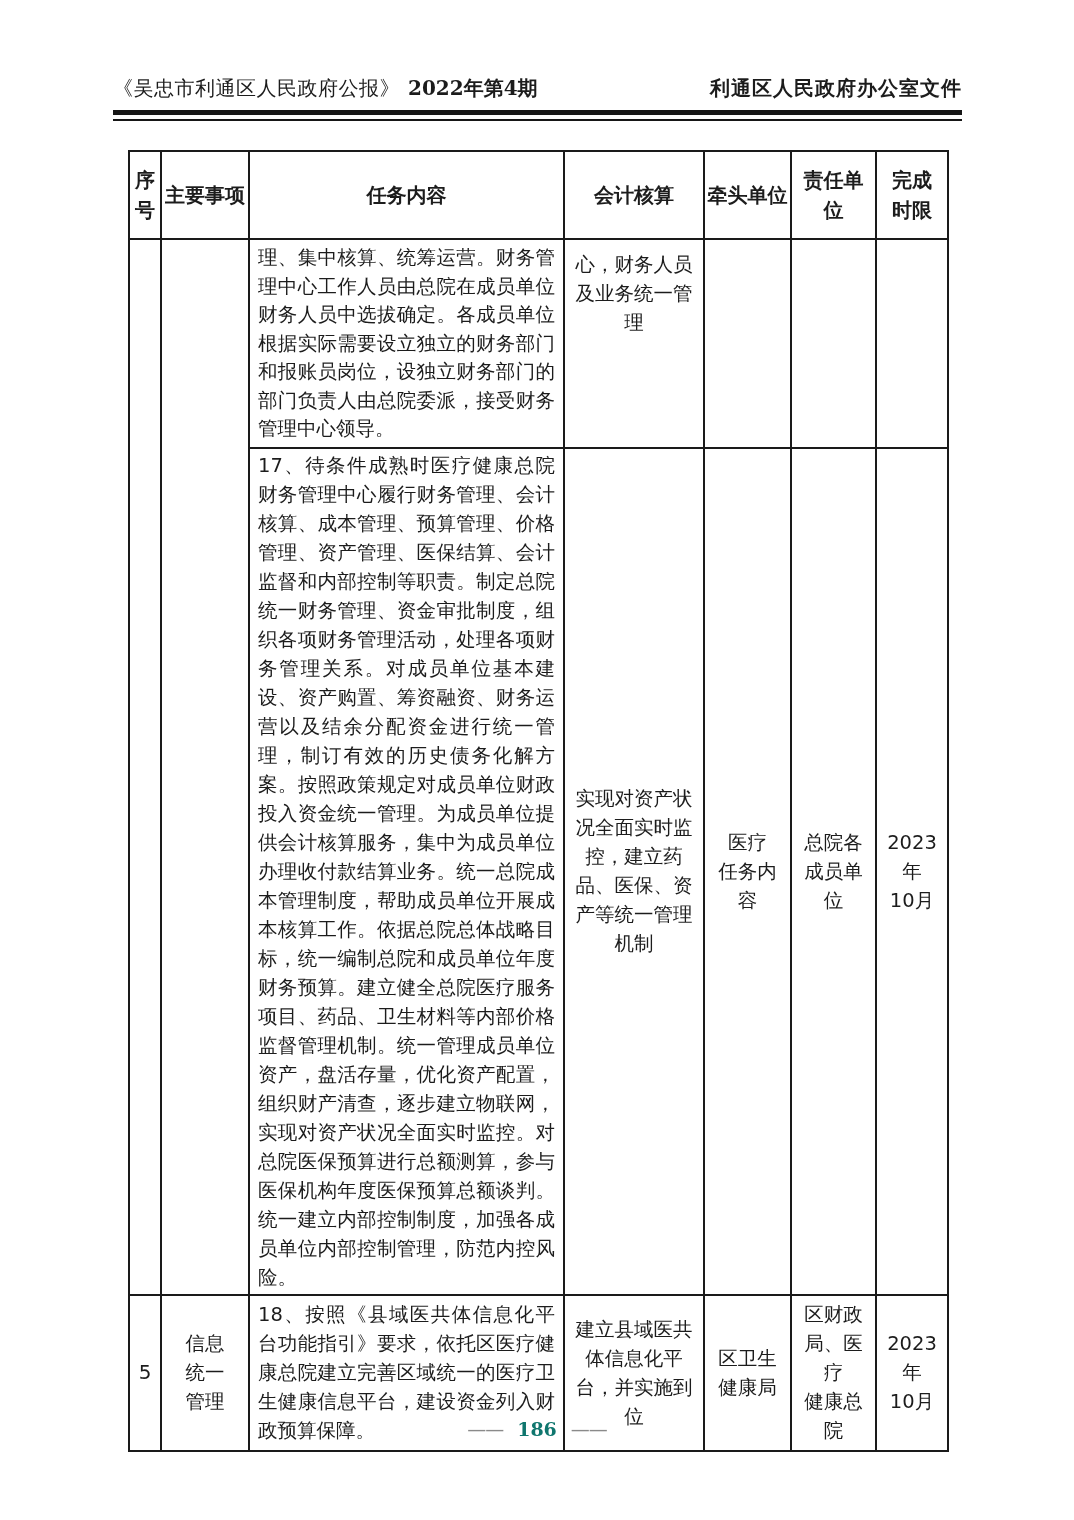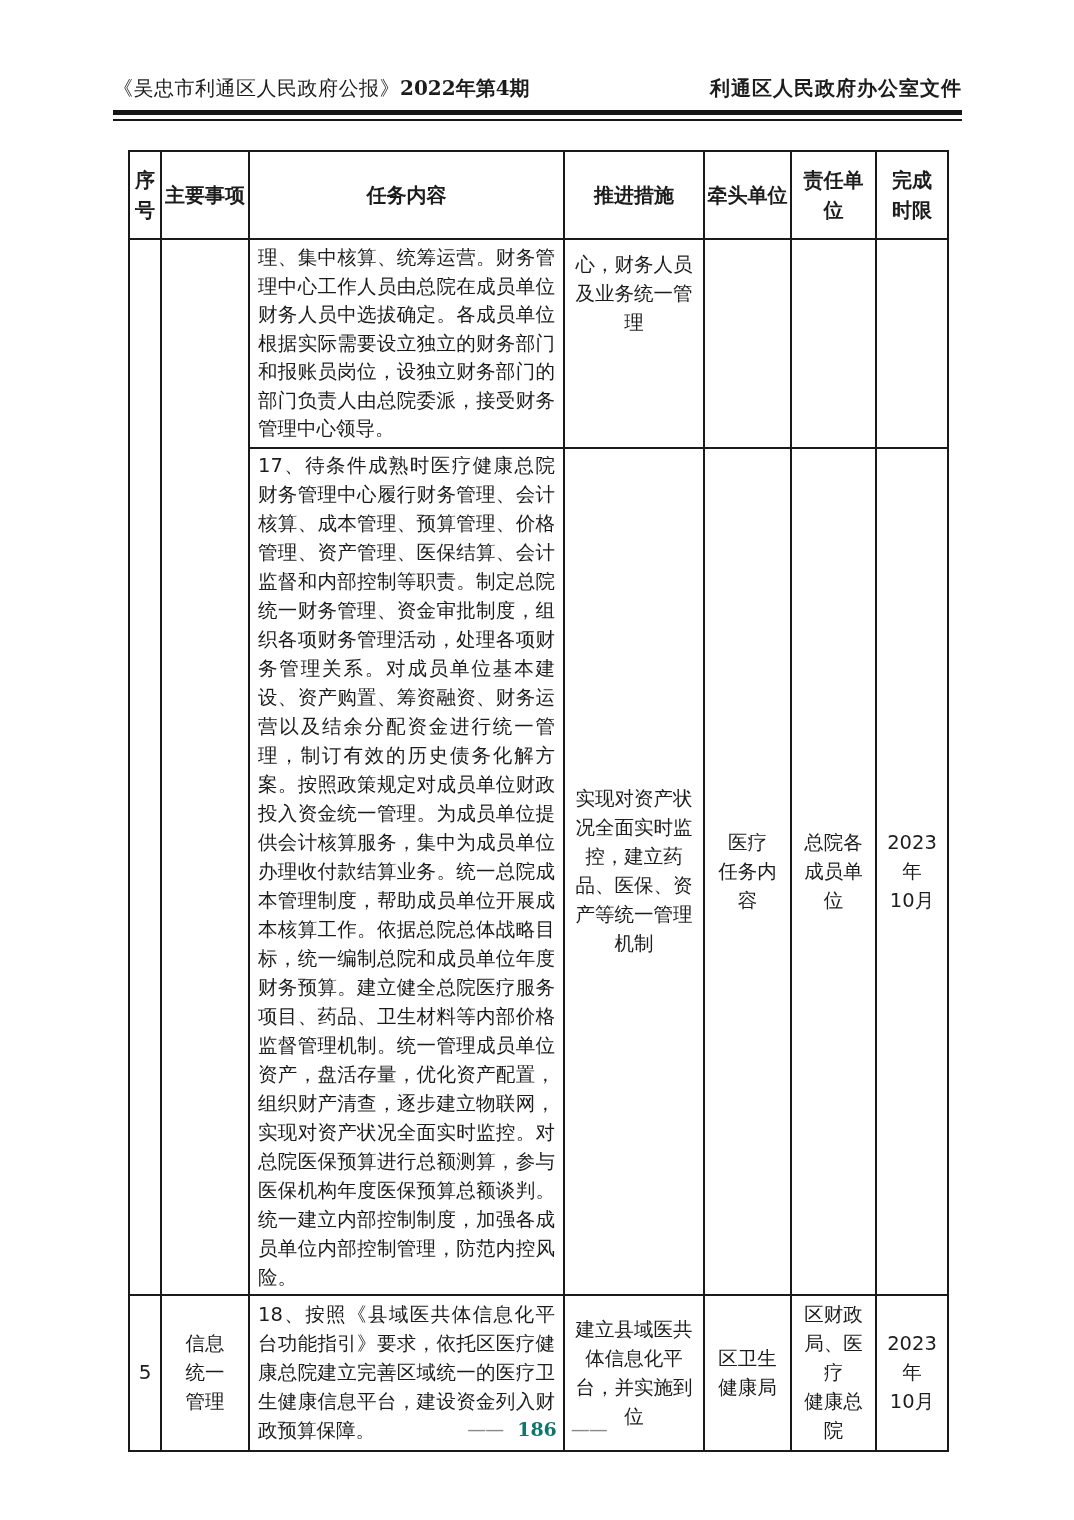--- a/index.html
+++ b/index.html
@@ -23,21 +23,21 @@
     left: 113px;
     right: 112px;
     top: 76px;
     display: flex;
     justify-content: space-between;
     align-items: baseline;
     font-size: 20px;
     line-height: 24px;
     white-space: nowrap;
   }
-  .page-header .left-group { display: inline-flex; align-items: baseline; }
+  .page-header .left-group { display: inline-flex; align-items: baseline; gap: 8px; }
   .gazette-title {
     font-family: "DejaVu Serif", "Liberation Serif", serif;
     font-weight: 400;
     letter-spacing: 0.5px;
   }
   .gazette-issue {
     font-family: "DejaVu Serif", "Liberation Serif", serif;
     font-weight: 700;
   }
   .office-doc-label {
@@ -151,21 +151,21 @@
         <col style="width:140px">
         <col style="width:87px">
         <col style="width:85px">
         <col style="width:72px">
       </colgroup>
       <tbody>
           <tr class="hdr-row">
         <th>序号</th>
         <th>主要事项</th>
         <th>任务内容</th>
-        <th>推进措施</th>
+        <th>会计核算</th>
         <th>牵头单位</th>
         <th>责任单位</th>
         <th class="th-pad">完成时限</th>
       </tr>
 
       <tr class="row-cont">
         <td class="cell-seq" rowspan="2"></td>
         <td class="cell-center" rowspan="2"></td>
         <td class="cell-task top">理、集中核算、统筹运营。财务管理中心工作人员由总院在成员单位财务人员中选拔确定。各成员单位根据实际需要设立独立的财务部门和报账员岗位，设独立财务部门的部门负责人由总院委派，接受财务管理中心领导。</td>
         <td class="cell-center top">心，财务人员及业务统一管理</td>

